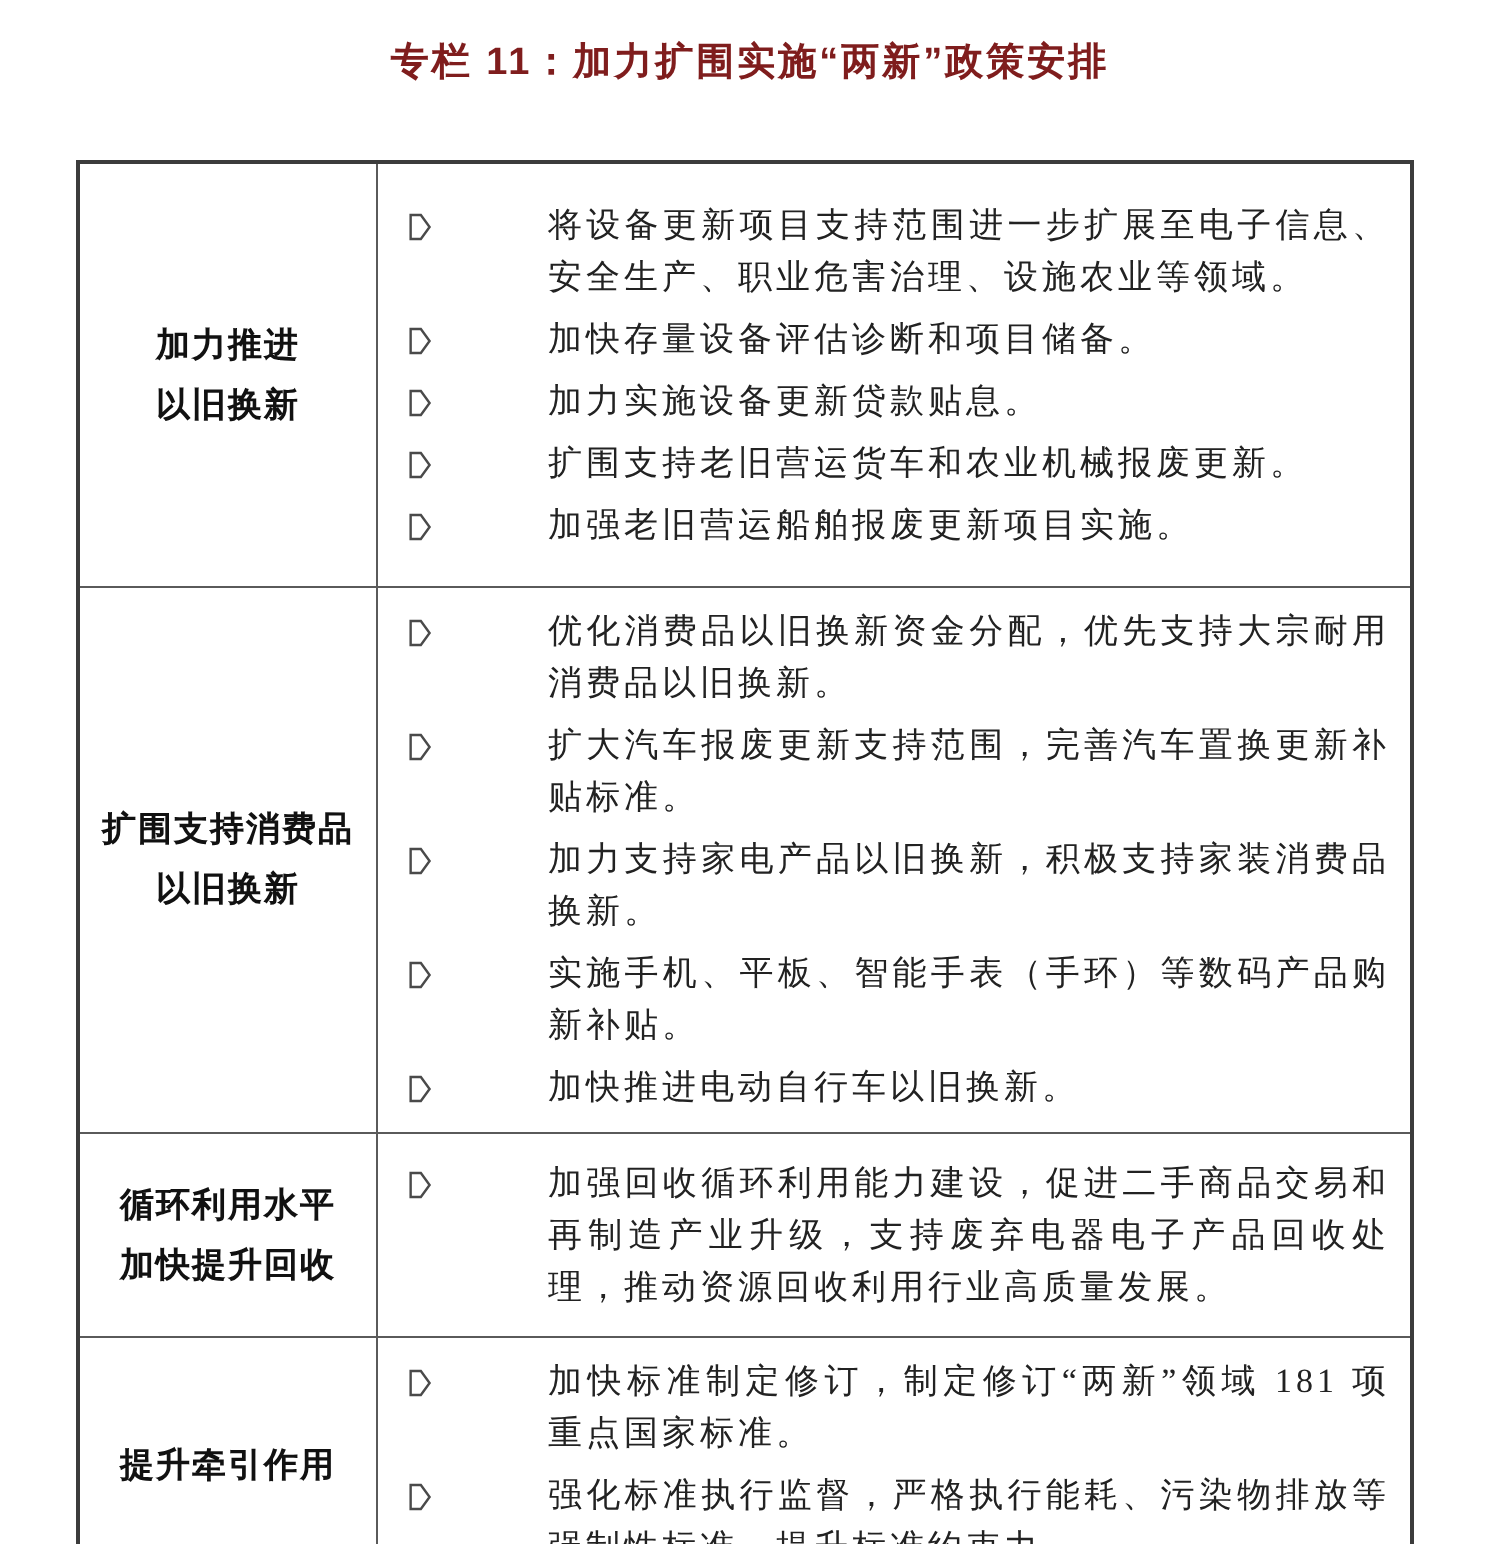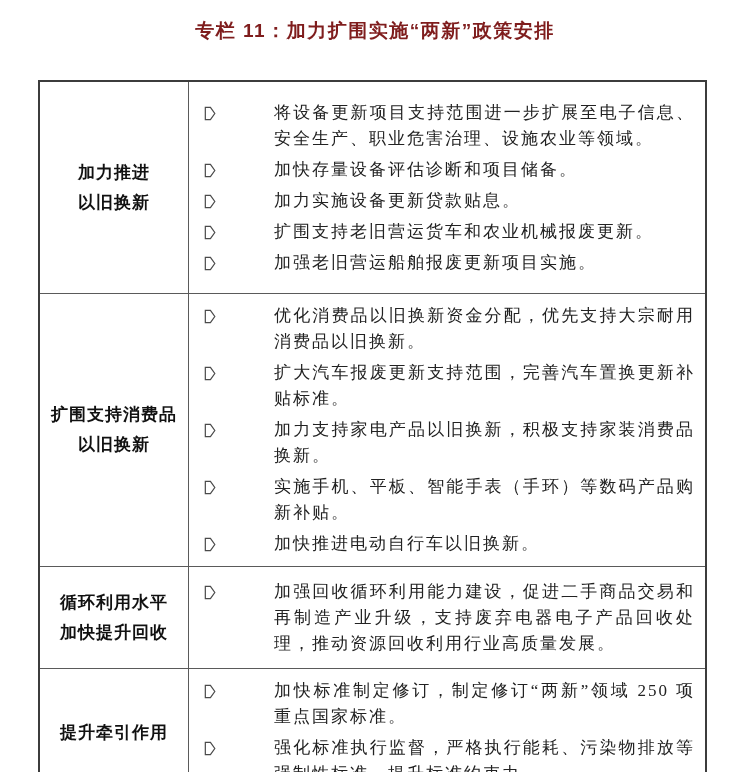--- a/index.html
+++ b/index.html
@@ -187,21 +187,21 @@
 
   <div class="row">
     <div class="row-header">
           <div>提升牵引作用</div>
         </div>
     <div class="items">
   <div class="item">
     <svg class="bullet" width="13" height="15" viewBox="0 0 14 16" aria-hidden="true">
       <path d="M2.5 1.5 L8 1.5 L12.7 8 L8 14.5 L2.5 14.5 Z" fill="#ffffff" stroke="#4a4a4a" stroke-width="1.3" stroke-linejoin="miter"></path>
     </svg>
-    <div class="item-text">加快标准制定修订，制定修订“两新”领域 250 项重点国家标准。</div>
+    <div class="item-text">加快标准制定修订，制定修订“两新”领域 181 项重点国家标准。</div>
   </div>
 
   <div class="item">
     <svg class="bullet" width="13" height="15" viewBox="0 0 14 16" aria-hidden="true">
       <path d="M2.5 1.5 L8 1.5 L12.7 8 L8 14.5 L2.5 14.5 Z" fill="#ffffff" stroke="#4a4a4a" stroke-width="1.3" stroke-linejoin="miter"></path>
     </svg>
     <div class="item-text">强化标准执行监督，严格执行能耗、污染物排放等强制性标准，提升标准约束力。</div>
   </div>
 </div>
   </div>

